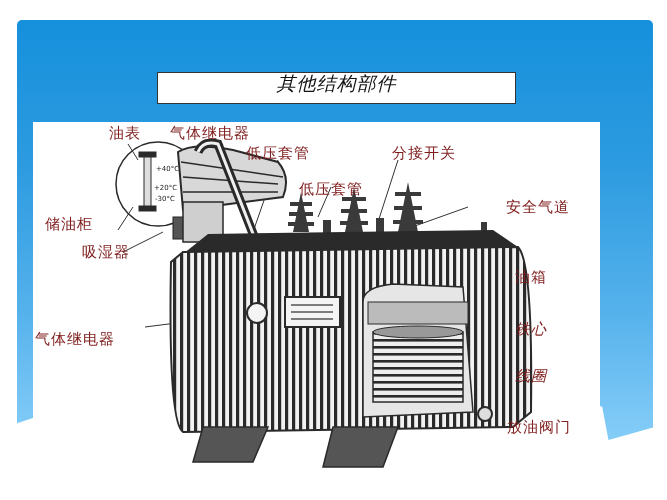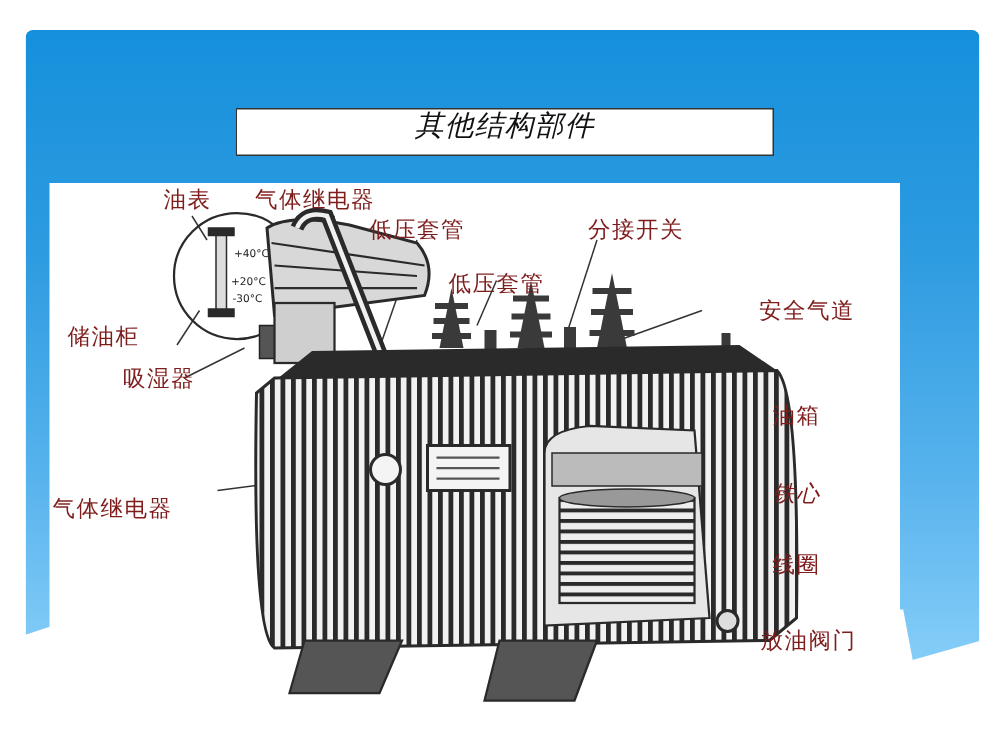--- a/index.html
+++ b/index.html
@@ -147,15 +147,15 @@
   <span class="label" style="left:137px; top:2px;">气体继电器</span>
   <span class="label" style="left:213px; top:22px;">低压套管</span>
   <span class="label" style="left:347px; top:22px;margin-left:12px;">分接开关</span>
   <span class="label" style="left:266px; top:58px;">低压套管</span>
   <span class="label" style="left:473px; top:76px;">安全气道</span>
   <span class="label" style="left:12px; top:93px;">储油柜</span>
   <span class="label" style="left:27px; top:121px;padding-left:22px;">吸湿器</span>
   <span class="label" style="left:482px; top:146px;">油箱</span>
   <span class="label" style="left:2px; top:208px;">气体继电器</span>
   <span class="label" style="left:482px; top:198px;font-style:italic;">铁心</span>
-  <span class="label" style="left:482px; top:245px;">线圈</span>
+  <span class="label" style="left:482px; top:245px;font-style:italic;">线圈</span>
   <span class="label" style="left:474px; top:296px;">放油阀门</span>
 </div>
 
 </body></html>

